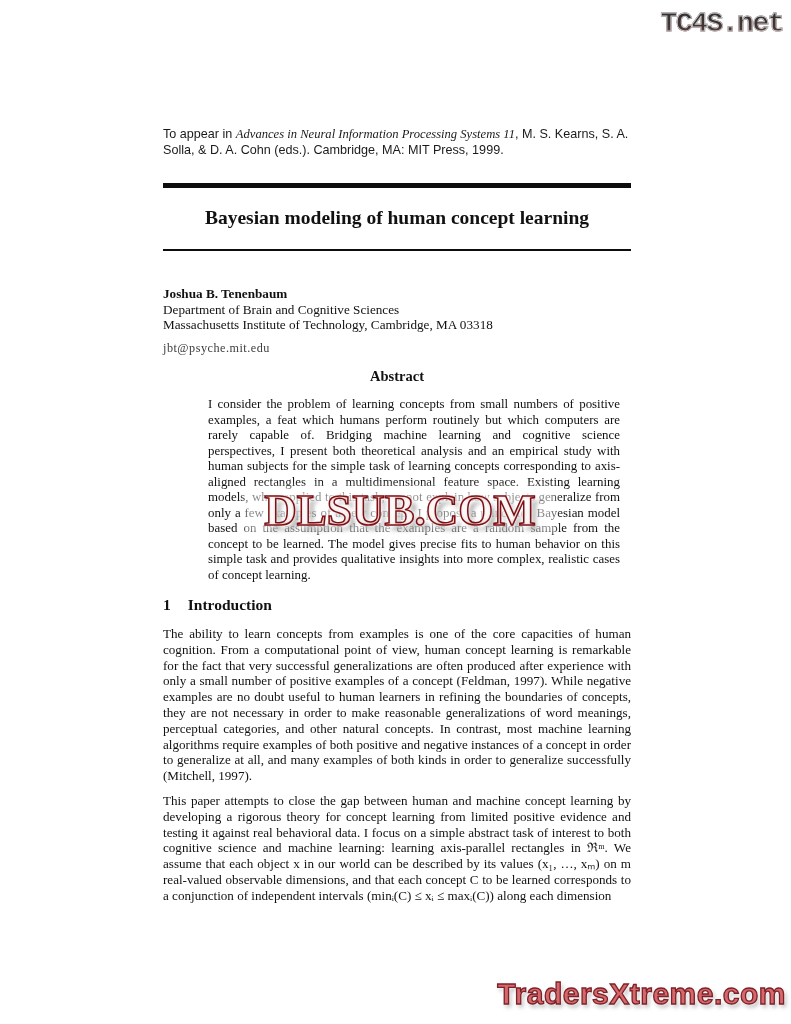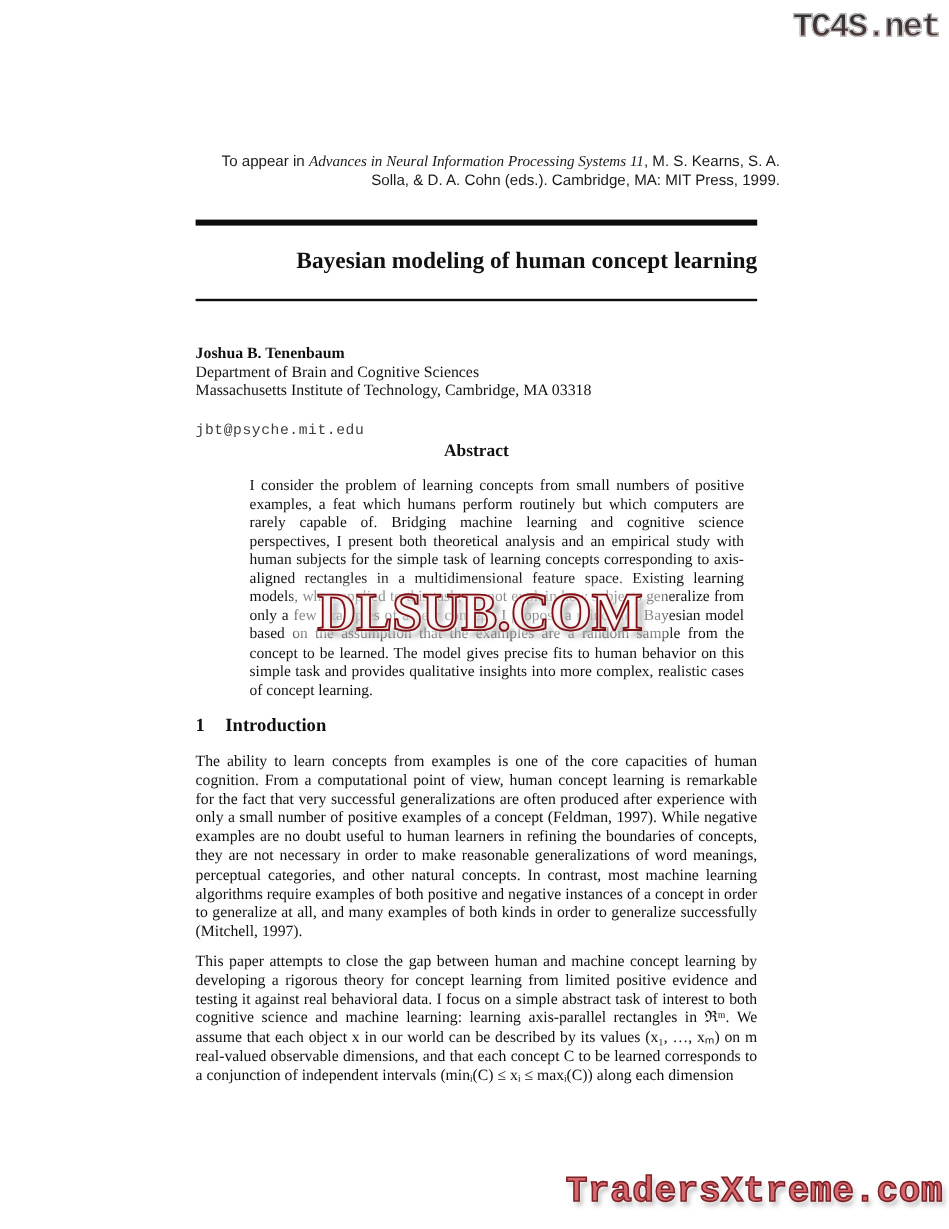--- a/index.html
+++ b/index.html
@@ -27,53 +27,52 @@
     -webkit-text-stroke:1.5px #7d1014;
     text-shadow:0 0 5px #ffffff, 0 0 7px #ffffff, 5px 5px 4px rgba(100,100,100,.55);
     z-index:5;
   }
   .wm-stamp::before {
     content:""; position:absolute; left:-6px; right:-6px; top:2px; bottom:2px;
     background:rgba(255,255,255,.5); filter:blur(3px); z-index:-1;
   }
   .wm-bottom {
     position:absolute; top:976px; right:5px;
-    font-family:Liberation Mono, monospace; font-weight:bold;
+    font-family:Liberation Sans, sans-serif; font-weight:bold;
     font-size:30px; line-height:36px; letter-spacing:0.5px;
     color:#d5686c; -webkit-text-stroke:1.3px #7c2127;
     text-shadow:0 0 4px #ffffff, 0 0 5px #ffffff, 2px 3px 4px rgba(140,140,140,.8);
     z-index:5;
   }
 
   
   .citation {
-    position:absolute; top:126px; left:178px; width:472px;
+    position:absolute; top:126px; left:163px; width:472px;
     font-family:"Liberation Sans", sans-serif; font-size:12.6px; line-height:16.4px;
     color:#1a1a1a;
-    text-align:right;
   }
   .citation .venue { font-family:"Liberation Serif", serif; font-style:italic; }
 
   .rule { position:absolute; left:163px; width:468px; background:#0d0d0d; }
   .rule-thick { top:183px; height:5px; }
   .rule-thin  { top:249px; height:2px; }
 
   .paper-title {
     position:absolute; top:206px; left:163px; width:468px;
-    text-align:right; font-weight:bold; font-size:19.5px; line-height:24px;
+    text-align:center; font-weight:bold; font-size:19.5px; line-height:24px;
   }
 
   .author-block {
     position:absolute; top:286px; left:163px; width:468px;
     font-size:13.2px; line-height:15.5px;
   }
   .author-name { font-weight:bold; }
   .author-email {
-    font-family:Liberation Mono, monospace; font-size:12.2px;
-    color:#3d3d3d; letter-spacing:0.5px; margin-top:19px;
+    font-family:Liberation Serif, serif; font-size:12.2px;
+    color:#3d3d3d; letter-spacing:0.5px; margin-top:8px;
   }
 
   .abstract-heading {
     position:absolute; top:368px; left:163px; width:468px;
     text-align:center; font-weight:bold; font-size:14.5px;
   }
   .abstract-body {
     position:absolute; top:397px; left:208px; width:412px;
     text-align:justify; font-size:12.9px; line-height:15.5px;
     hyphens:auto; -webkit-hyphens:auto;

